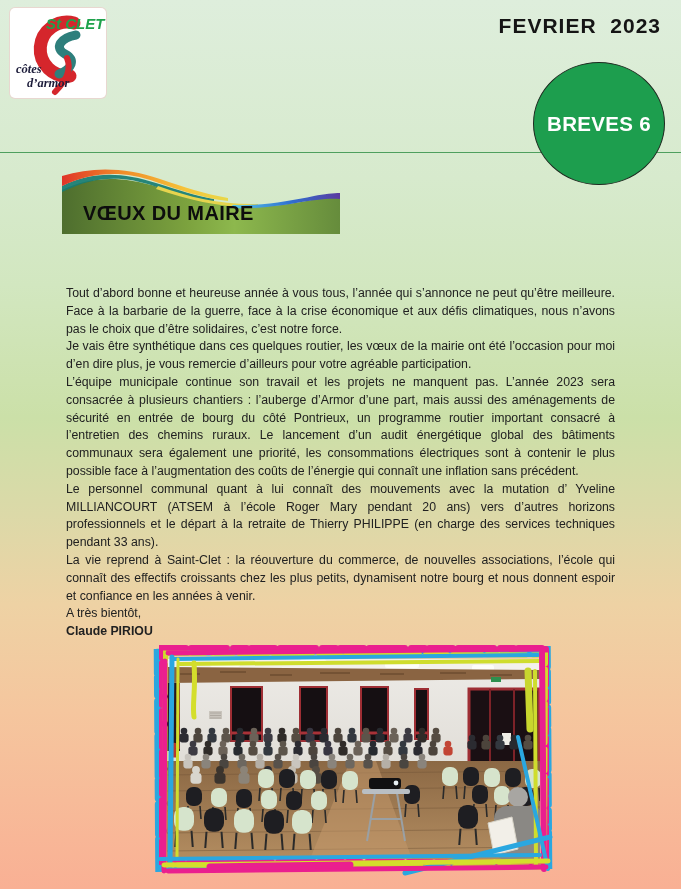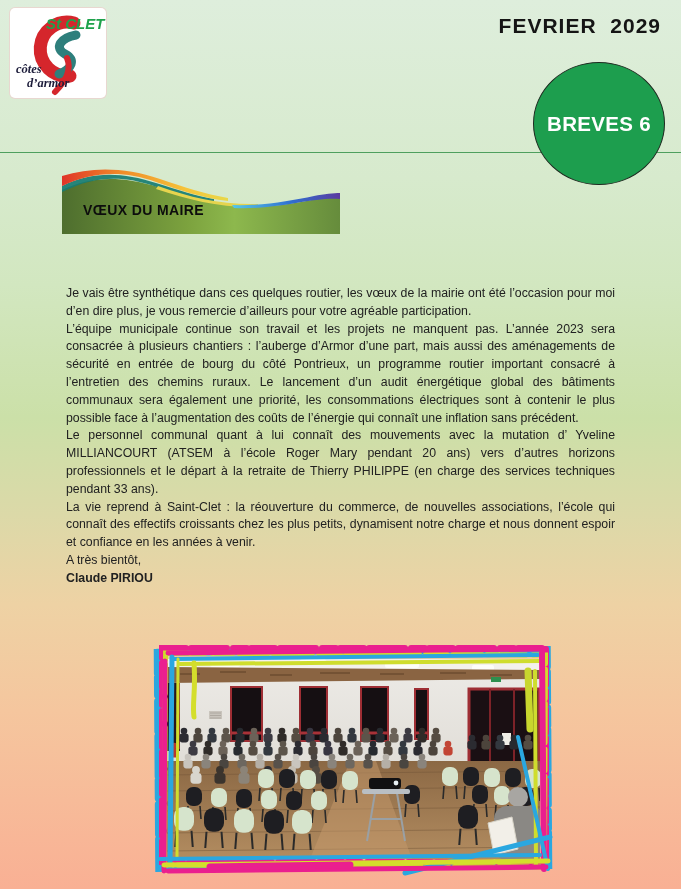--- a/index.html
+++ b/index.html
@@ -37,21 +37,21 @@
     position:absolute;left:533px;top:62px;width:130px;height:121px;
     background:#1d9e4e;border:1.5px solid #1e2a20;border-radius:50%;
     display:flex;align-items:center;justify-content:center;z-index:3;
   }
   .badge span{color:#ffffff;font-weight:bold;font-size:20.5px;letter-spacing:.3px;}
   
   .banner{position:absolute;left:62px;top:168px;width:278px;height:66px;z-index:2;}
   .banner svg{position:absolute;left:0;top:0;width:278px;height:66px;}
   .banner-title{
     position:absolute;left:21px;top:34px;
-    font-weight:bold;font-size:14px;letter-spacing:.4px;color:#0d0d0d;
+    font-weight:bold;font-size:20px;letter-spacing:.4px;color:#0d0d0d;
   }
   
   .article{
     position:absolute;left:66px;top:285px;width:549px;
     font-size:12.3px;line-height:17.8px;color:#212121;
     text-align:justify;
   }
   .article p{margin:0;}
   .article p.center{text-align:left;}
   .article p.sig{font-weight:bold;}
@@ -70,21 +70,21 @@
     <svg viewBox="0 0 96 90">
       <path d="M64,15 A27,27 0 1 0 60,68" fill="none" stroke="#d5262c" stroke-width="13" stroke-linecap="round"></path>
       <path d="M66,27 C50,30 44,40 55,46 C66,52 62,61 49,66" fill="none" stroke="#2e7f7c" stroke-width="9" stroke-linecap="round"></path>
       <path d="M57,50 C62,62 55,74 45,84" fill="none" stroke="#d5262c" stroke-width="6" stroke-linecap="round"></path>
       <text class="lg1" x="36" y="21">St CLET</text>
       <text class="lg2" x="6" y="65">côtes</text>
       <text class="lg2" x="17" y="79">d’armor</text>
     </svg>
   </div>
 
-  <div class="date">FEVRIER  2029</div>
+  <div class="date">FEVRIER  2023</div>
 
   <div class="badge">
     <span>BREVES 6</span>
   </div>
 
   <div class="banner">
     <svg viewBox="0 0 278 66">
       <defs>
         <linearGradient id="gGrad" x1="0" y1="0" x2="1" y2="0">
           <stop offset="0" stop-color="#4e6e2e"></stop>
@@ -107,24 +107,25 @@
       <path d="M0,22 C28,9 56,7 96,19 C138,32 168,41 208,38 C238,35.5 262,29 278,27 L278,66 L0,66 Z" fill="url(#gGrad)"></path>
       <path d="M0,18 C30,3 60,4 94,15 C116,22 134,28 152,31 L152,34 C130,31 112,25 92,18 C60,7 32,8 0,24 Z" fill="#177c72" opacity="0.92"></path>
       <path d="M0,8 C30,-1 62,-1 98,11 C122,19 142,26 166,30 L166,33 C140,30 118,22 94,14 C60,2 30,4 0,18 Z" fill="url(#oGrad)"></path>
       <path d="M96,18 C130,30 160,37 196,36 L196,39 C158,40 128,32 94,21 Z" fill="#e6d44e"></path>
       <path d="M170,37 C200,38 228,33 252,28 C262,26 272,25 278,25 L278,31 C266,30 252,32 234,35 C214,38.5 192,41 172,40 Z" fill="url(#bGrad)"></path>
     </svg>
     <span class="banner-title">VŒUX DU MAIRE</span>
   </div>
 
   <div class="article">
+    <p>Tout d’abord bonne et heureuse année à vous tous, l’année qui s’annonce ne peut qu’être meilleure. Face à la barbarie de la guerre, face à la crise économique et aux défis climatiques, nous n’avons pas le choix que d’être solidaires, c’est notre force.</p>
     <p>Je vais être synthétique dans ces quelques routier, les vœux de la mairie ont été l’occasion pour moi d’en dire plus, je vous remercie d’ailleurs pour votre agréable participation.</p>
     <p>L’équipe municipale continue son travail et les projets ne manquent pas. L’année 2023 sera consacrée à plusieurs chantiers : l’auberge d’Armor d’une part, mais aussi des aménagements de sécurité en entrée de bourg du côté Pontrieux, un programme routier important consacré à l’entretien des chemins ruraux. Le lancement d’un audit énergétique global des bâtiments communaux sera également une priorité, les consommations électriques sont à contenir le plus possible face à l’augmentation des coûts de l’énergie qui connaît une inflation sans précédent.</p>
     <p>Le personnel communal quant à lui connaît des mouvements avec la mutation d’ Yveline MILLIANCOURT (ATSEM à l’école Roger Mary pendant 20 ans) vers d’autres horizons professionnels et le départ à la retraite de Thierry PHILIPPE (en charge des services techniques pendant 33 ans).</p>
-    <p>La vie reprend à Saint-Clet : la réouverture du commerce, de nouvelles associations, l’école qui connaît des effectifs croissants chez les plus petits, dynamisent notre charge et nous donnent espoir et confiance en les années à venir.</p>
+    <p>La vie reprend à Saint-Clet : la réouverture du commerce, de nouvelles associations, l’école qui connaît des effectifs croissants chez les plus petits, dynamisent notre bourg et nous donnent espoir et confiance en les années à venir.</p>
     <p class="center">A très bientôt,</p>
     <p class="center sig">Claude PIRIOU</p>
   </div>
 
   <div class="photo">
     <svg viewBox="0 0 406 236">
       <defs>
         <clipPath id="ph">
             <rect x="16" y="18" width="374" height="200"></rect>
           </clipPath>

